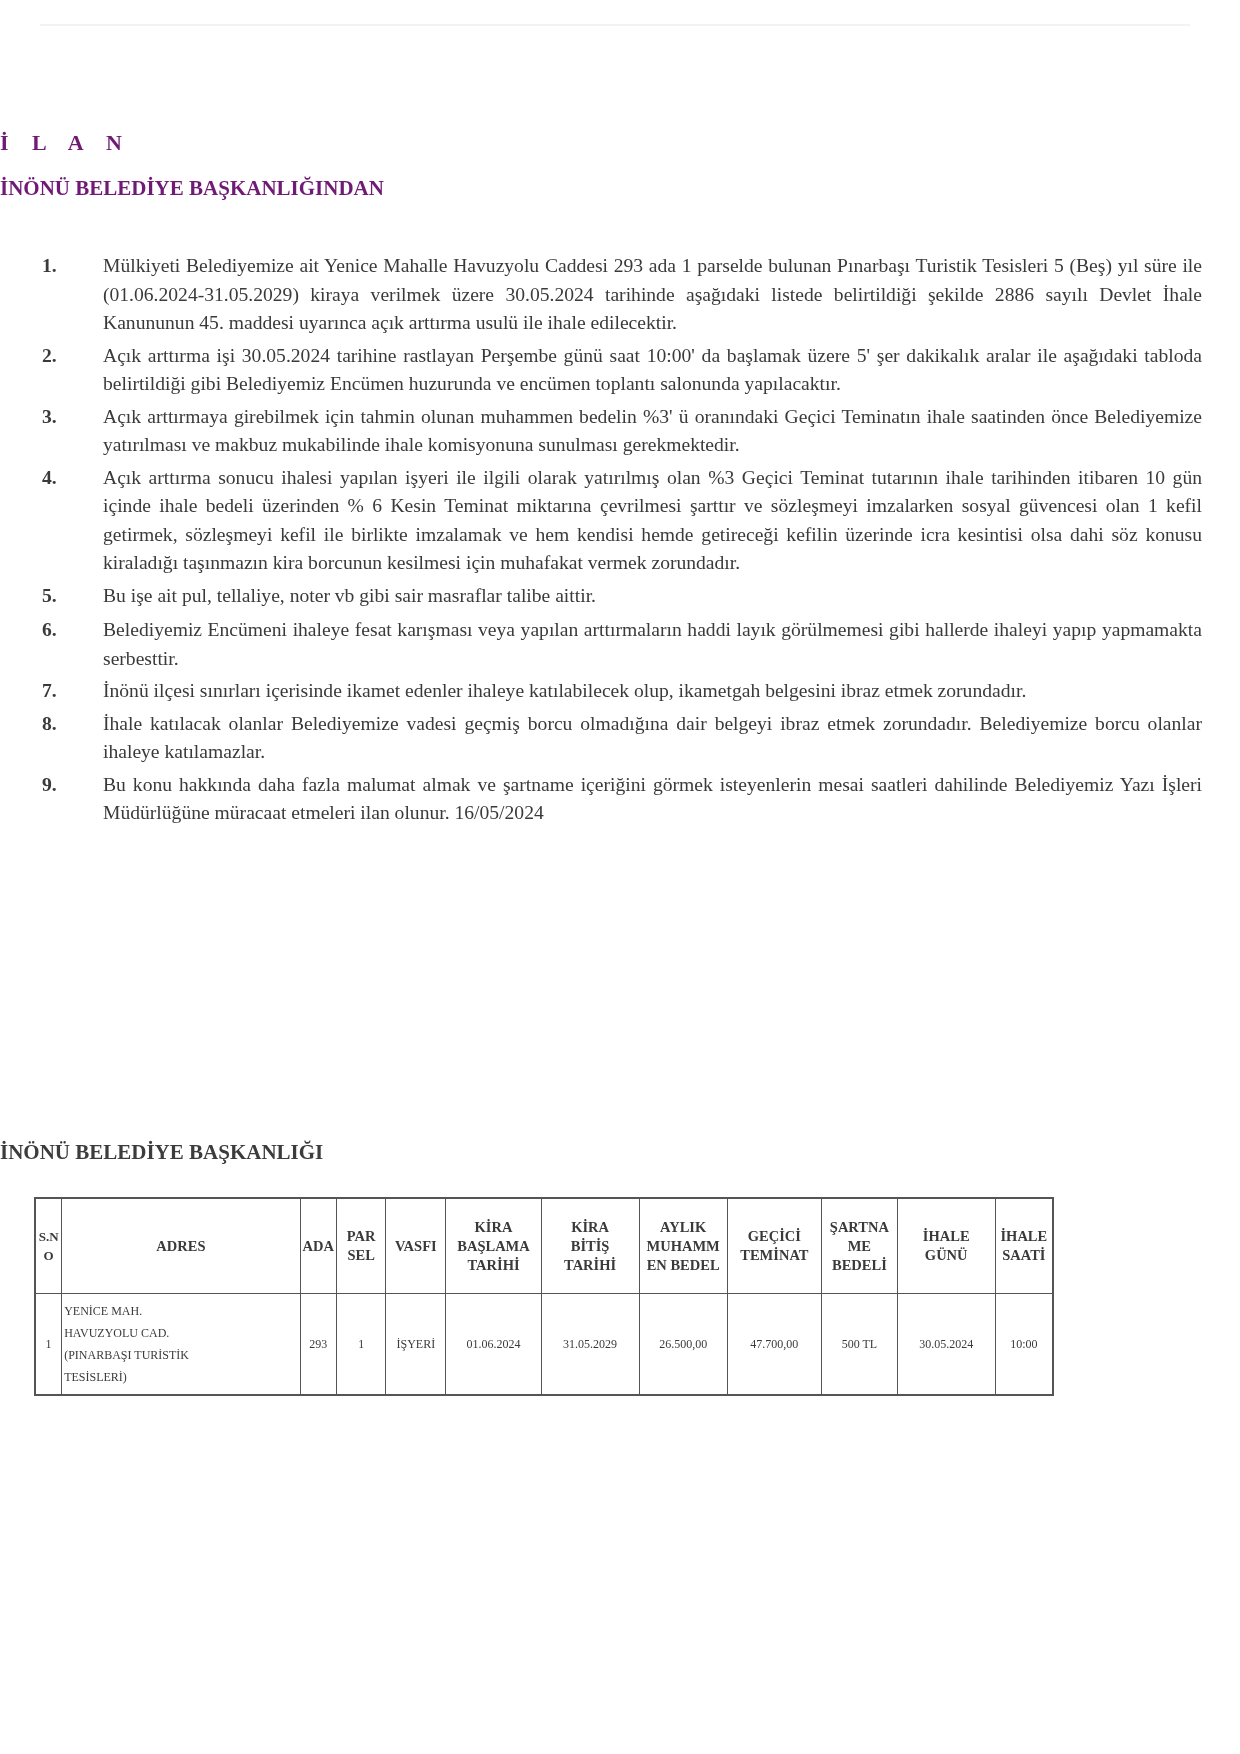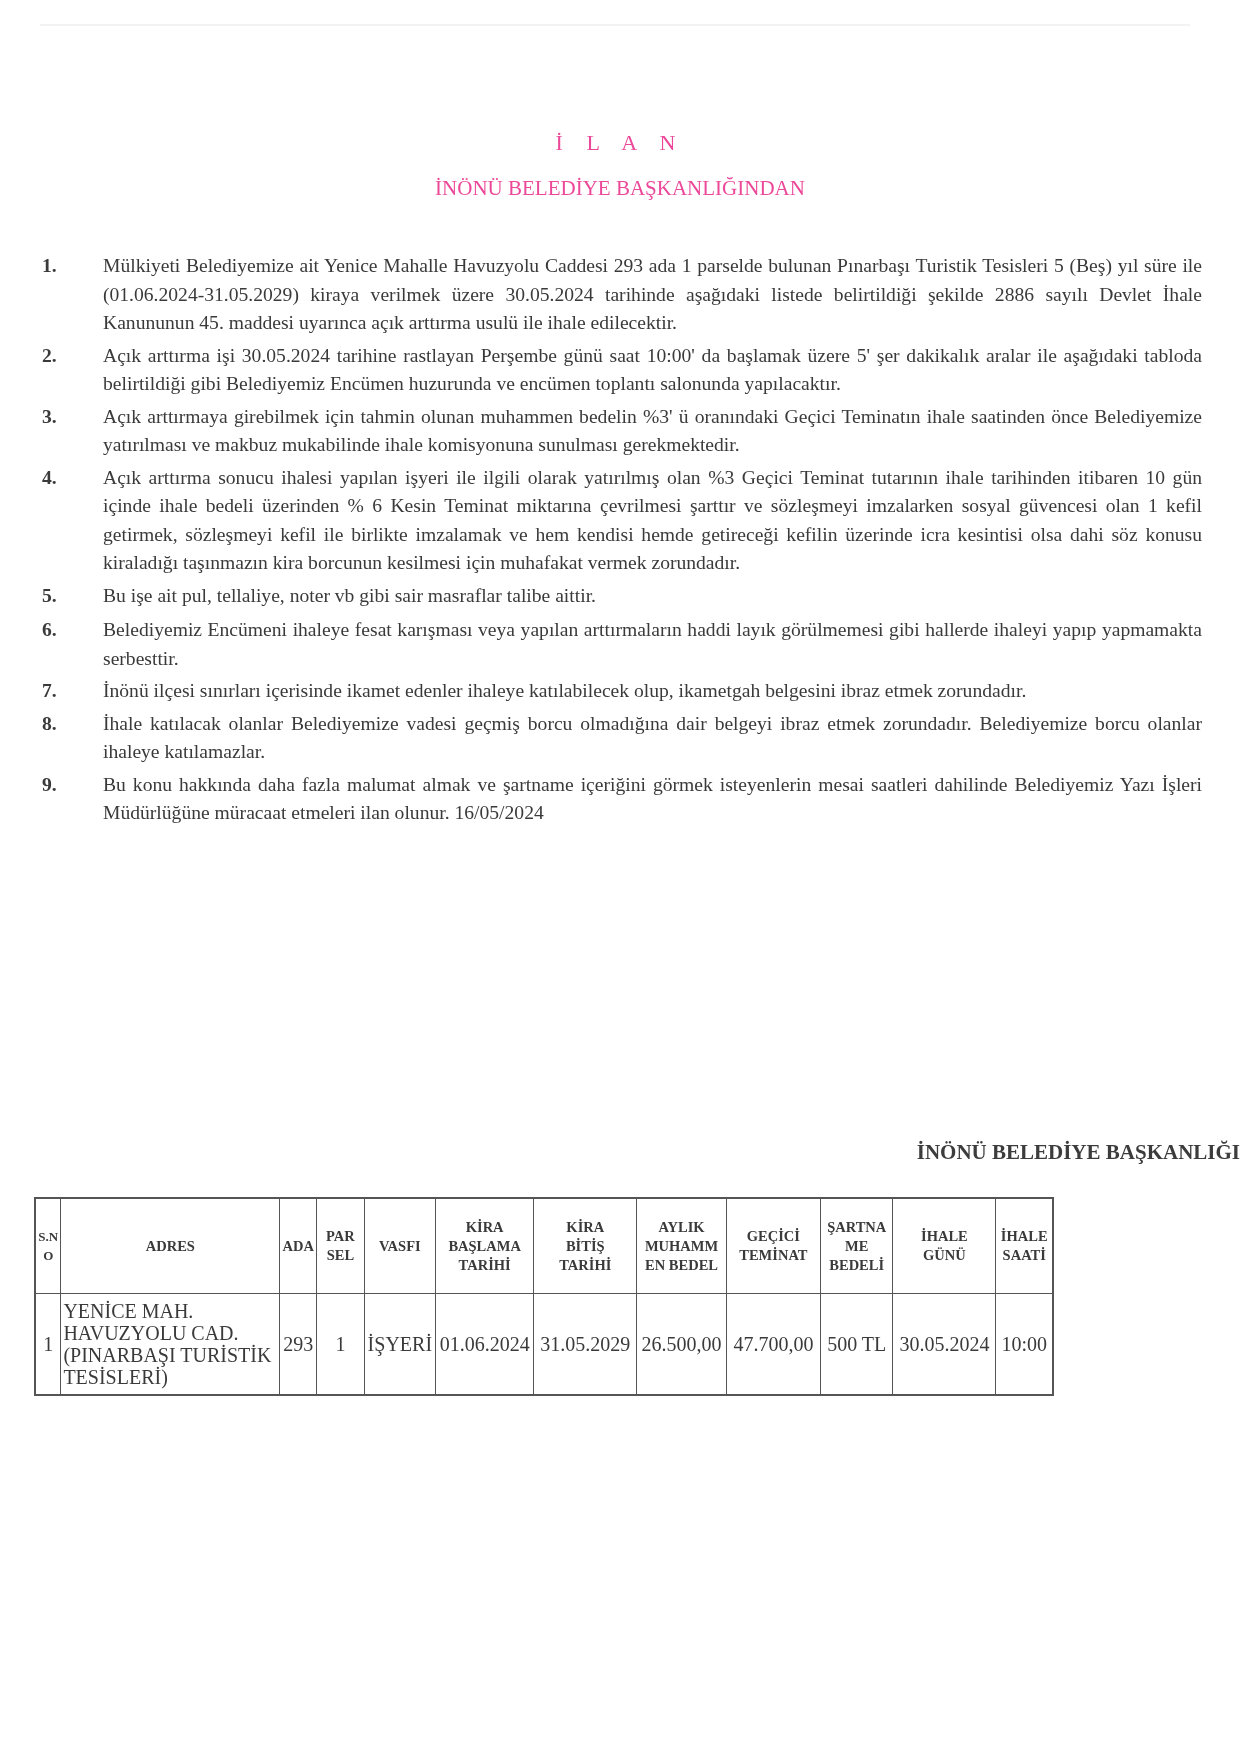--- a/index.html
+++ b/index.html
@@ -20,24 +20,23 @@
       left: 40px;
       top: 24px;
       width: 1150px;
       height: 2px;
       background: #f3f3f3;
     }
     .title {
       position: absolute;
       left: 0;
       width: 1240px;
-      text-align: center;
-      font-weight: normal;
+      font-weight: bold;
       font-size: 22px;
-      color: #ec4899;
+      color: #701a75;
     }
     .title.ilan {
       top: 130px;
       letter-spacing: 9px;
     }
     .title.org {
       top: 176px;
       font-size: 21px;
     }
     .items {
@@ -66,21 +65,21 @@
     .item .text {
       display: block;
       margin-left: 28px;
     }
     .item.tight { margin-bottom: 6px; }
     .table-title {
       position: absolute;
       left: 0;
       top: 1140px;
       width: 1240px;
-      text-align: right;
+      text-align: left;
       font-weight: bold;
       font-size: 21px;
       color: #3c3c3c;
     }
     table.lease {
       position: absolute;
       left: 34px;
       top: 1197px;
       width: 1020px;
       border-collapse: collapse;
@@ -94,21 +93,21 @@
       padding: 2px 3px;
     }
     table.lease th {
       font-size: 14.5px;
       font-weight: bold;
       text-align: center;
       line-height: 19px;
       height: 90px;
     }
     table.lease td {
-      font-size: 20px;
+      font-size: 12px;
       text-align: center;
       height: 96px;
       line-height: 21px;
       margin-top: 22px;
     }
     table.lease td.addr {
       text-align: left;
       line-height: 22px;
       padding-left: 2px;
     }

